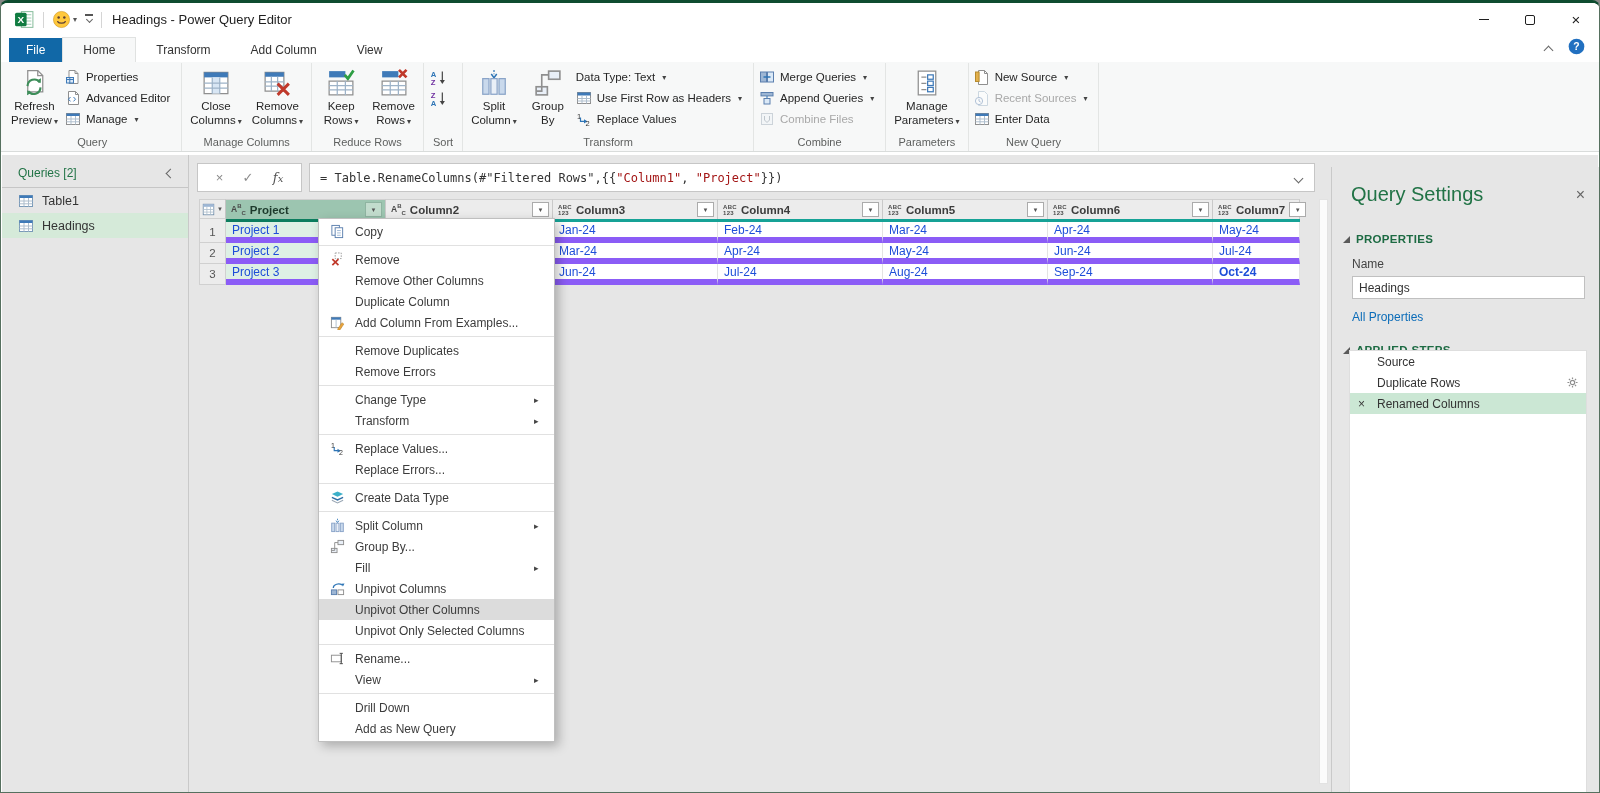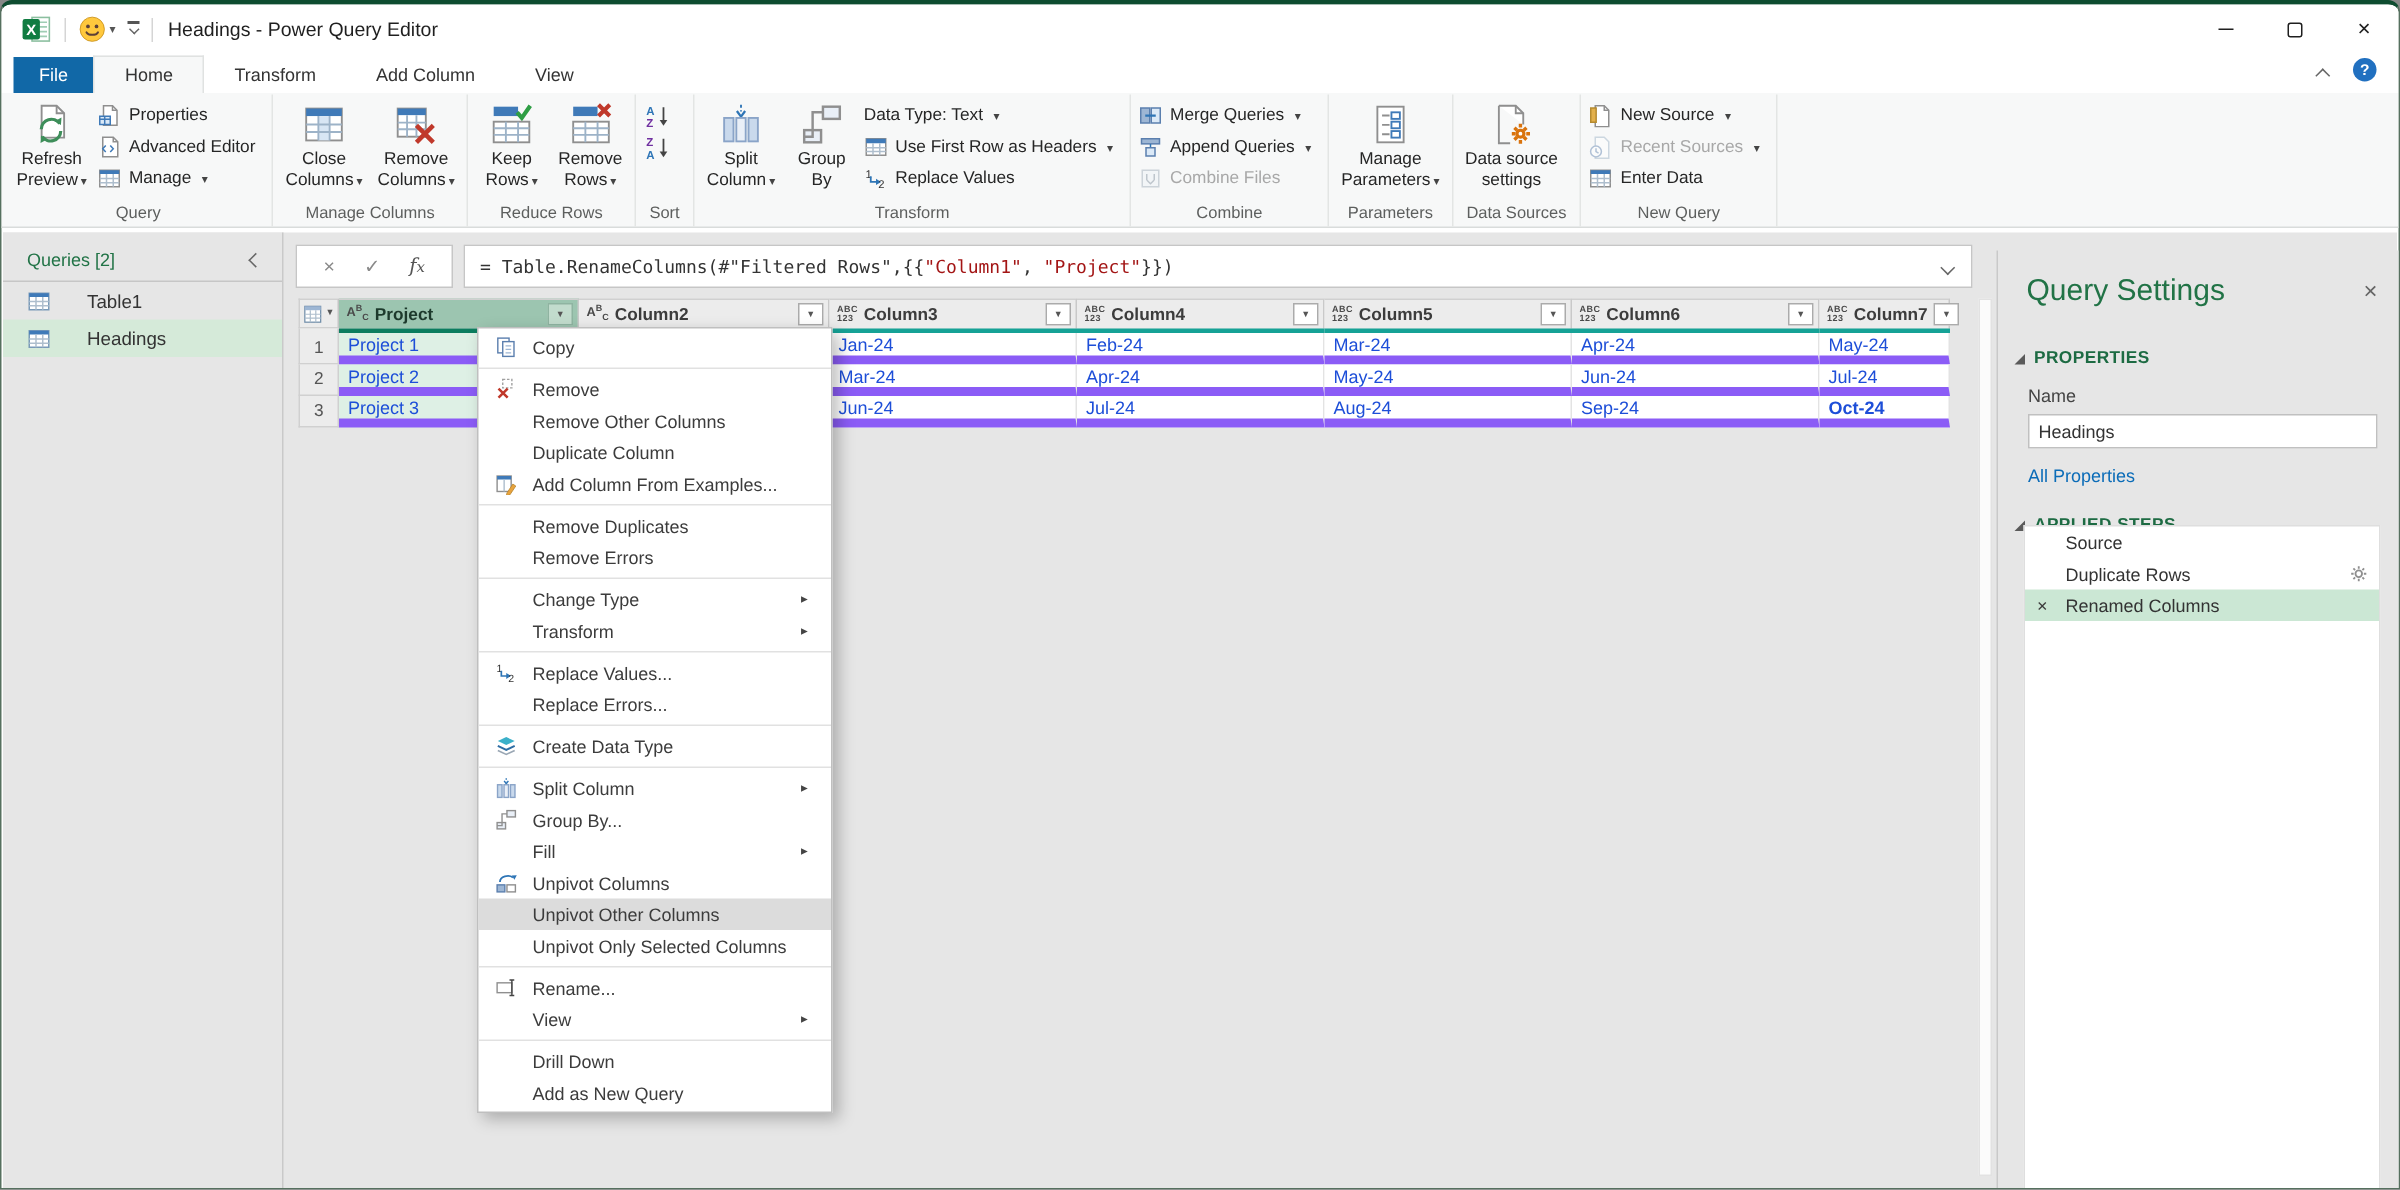--- a/index.html
+++ b/index.html
@@ -44,21 +44,21 @@
   .btn-small svg{width:16px;height:16px;flex:none}
   .btn-small.disabled{color:#a8a8a8}
   .btn-small.disabled svg{opacity:.45}
   .btn-ico{height:20px;display:flex;align-items:center;padding:0 3px;cursor:default}
   .btn-ico svg{width:17px;height:17px}
   
   .workspace{position:absolute;top:152px;left:1px;right:1px;bottom:0;background:#e6e6e6}
   
   .queries-panel{position:absolute;left:0;top:0;width:187px;height:100%;background:#e6e6e6;border-right:1px solid #c9c9c9;padding-top:11px}
   .qp-header{display:flex;align-items:center;justify-content:space-between;padding:0 14px 7px 16px;border-bottom:1px solid #c6c6c6;color:#217346;font-size:12px}
-  .qp-item{height:25px;display:flex;align-items:center;gap:24px;padding-left:16px;font-size:12.5px;color:#333;cursor:default}
+  .qp-item{height:25px;display:flex;align-items:center;gap:8px;padding-left:16px;font-size:12.5px;color:#333;cursor:default}
   .qp-item svg{width:16px;height:16px}
   .qp-item.selected{background:#d5ead9}
   
   .fx-box{position:absolute;left:195px;top:8px;width:105px;height:29px;background:#fff;border:1px solid #c6c6c6;display:flex;align-items:center;justify-content:space-around;padding:0 8px}
   .fxb{color:#8a8a8a;font-size:13px;cursor:default}
   .fx-it{font-family:"DejaVu Serif",serif;font-style:italic;font-size:13px;color:#555}
   .formula-box{position:absolute;left:307px;top:8px;width:1006px;height:29px;background:#fff;border:1px solid #c6c6c6;display:flex;align-items:center;padding:0 30px 0 10px;font-family:"DejaVu Sans Mono",monospace;font-size:12px;white-space:pre;overflow:hidden}
   .formula-box .exp{position:absolute;right:12px;top:11px}
   .seg-string{color:#a31515}
   
@@ -433,43 +433,20 @@
               </span>
             </div>
             <div class="blabel">Manage</div>
             <div class="blabel">Parameters<span class="caret">▾</span></div>
           </div>
         </div>
         <div class="rib-label">Parameters</div>
       </div>
       <div class="rib-group">
         <div class="rib-items">
-          <div class="btn-big">
-            <div class="bicon">
-              <span style="display: inline-flex; align-items: center;">
-                <svg viewBox="0 0 24 24">
-                  <path d="M5 2h9l4 4v6" fill="#fff" stroke="#8f8f8f"></path>
-                  <path d="M14 2v4h4" fill="none" stroke="#8f8f8f"></path>
-                  <path d="M5 2v20h6" fill="none" stroke="#8f8f8f"></path>
-                  <g stroke="#d9730d" stroke-width="1.8">
-                    <path d="M16.5 11.6v2M16.5 20.2v2M11.9 16.9h2M19.6 16.9h2M13.3 13.7l1.4 1.4M18.3 18.7l1.4 1.4M19.7 13.7l-1.4 1.4M14.7 18.7l-1.4 1.4"></path>
-                  </g>
-                  <circle cx="16.5" cy="16.9" r="2.7" fill="#d9730d"></circle>
-                  <circle cx="16.5" cy="16.9" r="1" fill="#fff"></circle>
-                </svg>
-              </span>
-            </div>
-            <div class="blabel">Data source</div>
-            <div class="blabel">settings</div>
-          </div>
-        </div>
-        <div class="rib-label">Data Sources</div>
-      </div>
-      <div class="rib-group">
-        <div class="rib-items">
           <div class="stack">
             <div class="btn-small">
               <span style="display: inline-flex; align-items: center;">
                 <svg viewBox="0 0 16 16">
                   <path d="M4.5 1.5h6l3 3v11h-9z" fill="#fff" stroke="#8f8f8f"></path>
                   <path d="M10.5 1.5v3h3" fill="none" stroke="#8f8f8f"></path>
                   <rect x="1.5" y="3" width="3.6" height="9.5" fill="#e3b04b" stroke="#b58a2f"></rect>
                 </svg>
               </span>
               <span>New Source</span>

